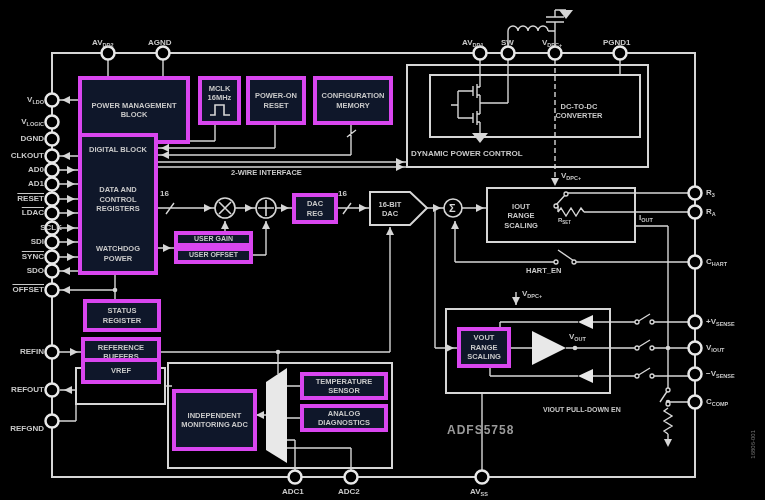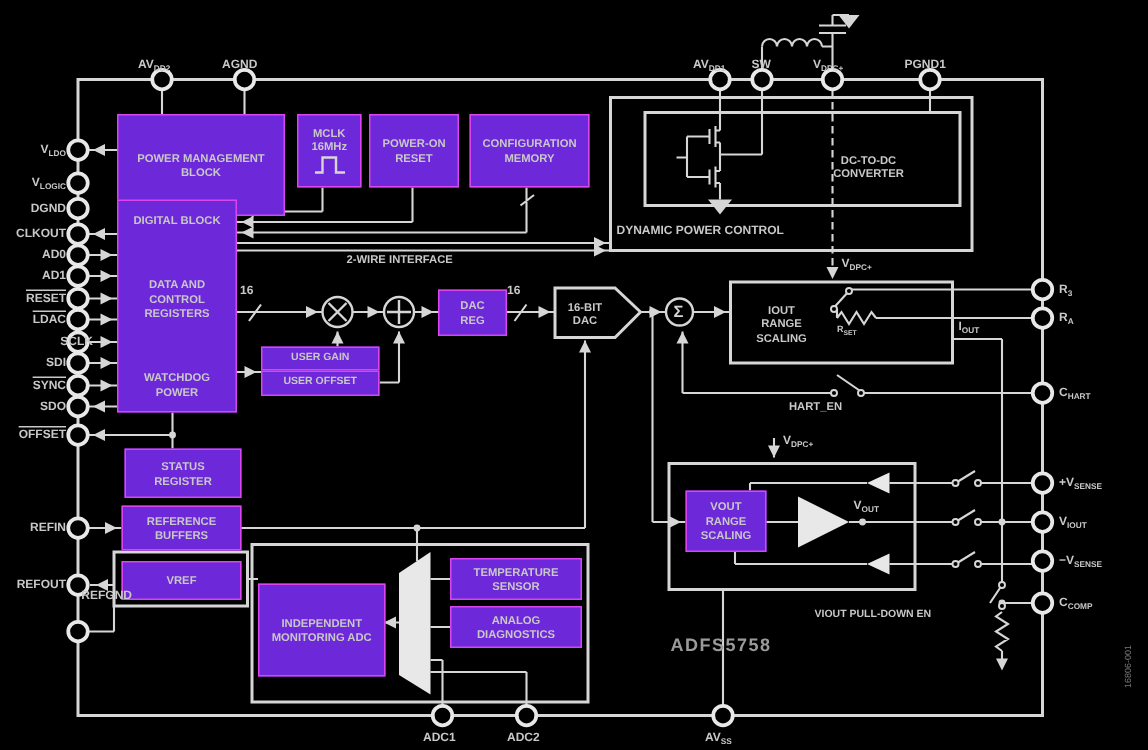--- a/index.html
+++ b/index.html
@@ -4,21 +4,21 @@
 <style>
   html,body{margin:0;padding:0;background:#000;}
   #canvas{position:relative;width:765px;height:500px;background:#000;
           font-family:"Liberation Sans",sans-serif;overflow:hidden;}
   svg.layer{position:absolute;left:0;top:0;}
   .lbl{position:absolute;color:#c8c8c8;font-size:8px;font-weight:bold;
        white-space:nowrap;line-height:1;}
   .lbl .s{font-size:5.5px;position:relative;top:2px;}
   .pl{left:0;width:44px;text-align:right;}
   .ov{text-decoration:overline;}
-  .blk{position:absolute;border:1px solid #d946ef;background:#6d28d9;color:#c8c8c8;
+  .blk{position:absolute;border:4px solid #d946ef;background:#0f172a;color:#c8c8c8;
        font-size:7.5px;font-weight:bold;text-align:center;display:flex;
        flex-direction:column;align-items:center;justify-content:center;
        line-height:1.25;box-sizing:border-box;}
   .nob{border:none;background:transparent;}
   .digital{justify-content:space-between;padding:8px 2px;}
   .partnum{position:absolute;color:#9a9a9a;font-size:12px;font-weight:bold;letter-spacing:1px;}
   .wm{position:absolute;color:#777;font-size:6px;writing-mode:vertical-rl;transform:rotate(180deg);}
   .tiny{font-size:6px;}
   .sigma{font-size:11px;color:#d6d6d6;}
 </style>
@@ -230,21 +230,21 @@
 </div>
 
 <div class="blk" style="left:83px;top:299px;width:78px;height:33px;">
       <span style="width:52px;">STATUS REGISTER</span>
     </div>
 
 <div class="blk" style="left:81px;top:337px;width:80px;height:30px;">
       <span style="width:60px;">REFERENCE BUFFERS</span>
     </div>
 
-<div class="blk" style="left:81px;top:374px;width:80px;height:26px;">
+<div class="blk" style="left:81px;top:358px;width:80px;height:26px;">
   <span><span>V</span><span class="s">REF</span></span>
 </div>
 
 <div class="blk" style="left:172px;top:389px;width:85px;height:62px;">
       <span style="width:70px;">INDEPENDENT MONITORING ADC</span>
     </div>
 
 <div class="blk" style="left:300px;top:372px;width:88px;height:28px;">
       <span style="width:70px;">TEMPERATURE SENSOR</span>
     </div>
@@ -288,21 +288,21 @@
 <div class="lbl pl" style="top:180px;">AD1</div>
 <div class="lbl pl ov" style="top:195px;">RESET</div>
 <div class="lbl pl ov" style="top:209px;">LDAC</div>
 <div class="lbl pl" style="top:224px;padding-left:18px;">SCLK</div>
 <div class="lbl pl" style="top:238px;">SDI</div>
 <div class="lbl pl ov" style="top:253px;">SYNC</div>
 <div class="lbl pl" style="top:267px;">SDO</div>
 <div class="lbl pl ov" style="top:286px;">OFFSET</div>
 <div class="lbl pl" style="top:348px;">REFIN</div>
 <div class="lbl pl" style="top:386px;">REFOUT</div>
-<div class="lbl pl" style="top:393px;margin-left:44px;">REFGND</div>
+<div class="lbl pl" style="top:425px;">REFGND</div>
 
 <div class="lbl" style="left:706px;top:189px;"><span>R</span><span class="s">3</span></div>
 <div class="lbl" style="left:706px;top:208px;"><span>R</span><span class="s">A</span></div>
 <div class="lbl" style="left:706px;top:258px;"><span>C</span><span class="s">HART</span></div>
 <div class="lbl" style="left:706px;top:318px;"><span>+V</span><span class="s">SENSE</span></div>
 <div class="lbl" style="left:706px;top:344px;"><span>V</span><span class="s">IOUT</span></div>
 <div class="lbl" style="left:706px;top:370px;"><span>−V</span><span class="s">SENSE</span></div>
 <div class="lbl" style="left:706px;top:398px;"><span>C</span><span class="s">COMP</span></div>
 
 <div class="lbl" style="left:282px;top:488px;">ADC1</div>

